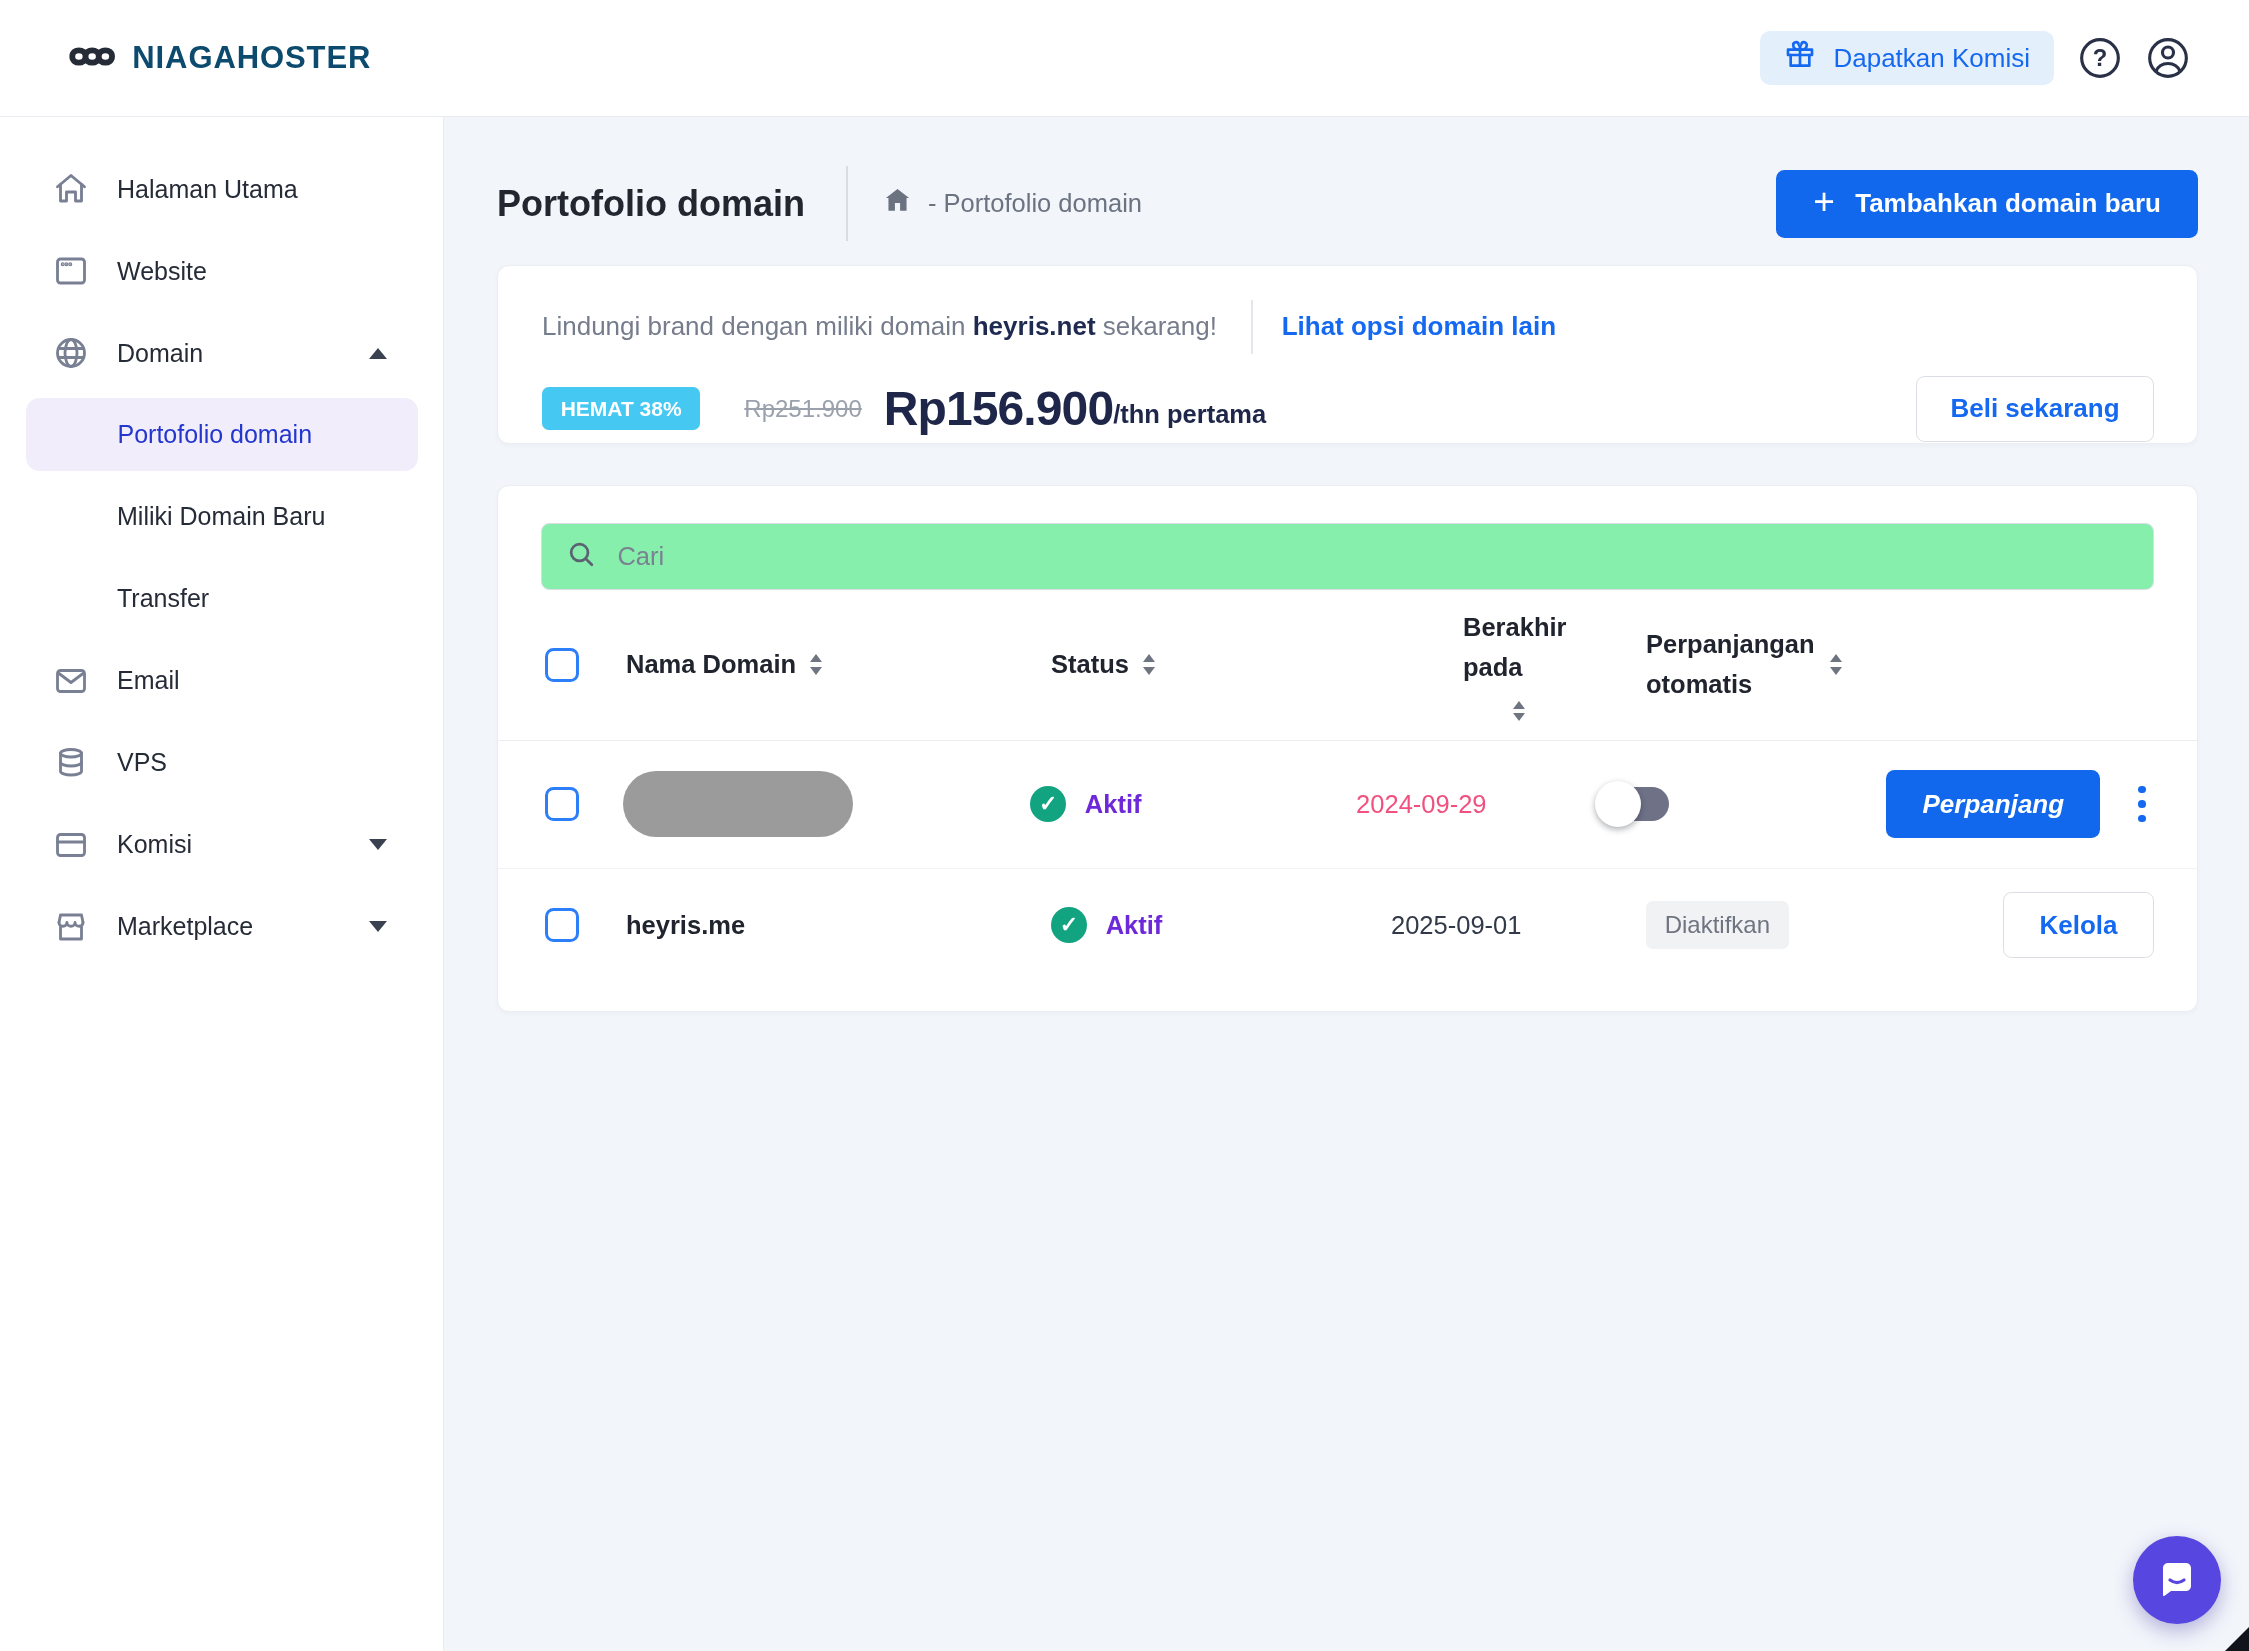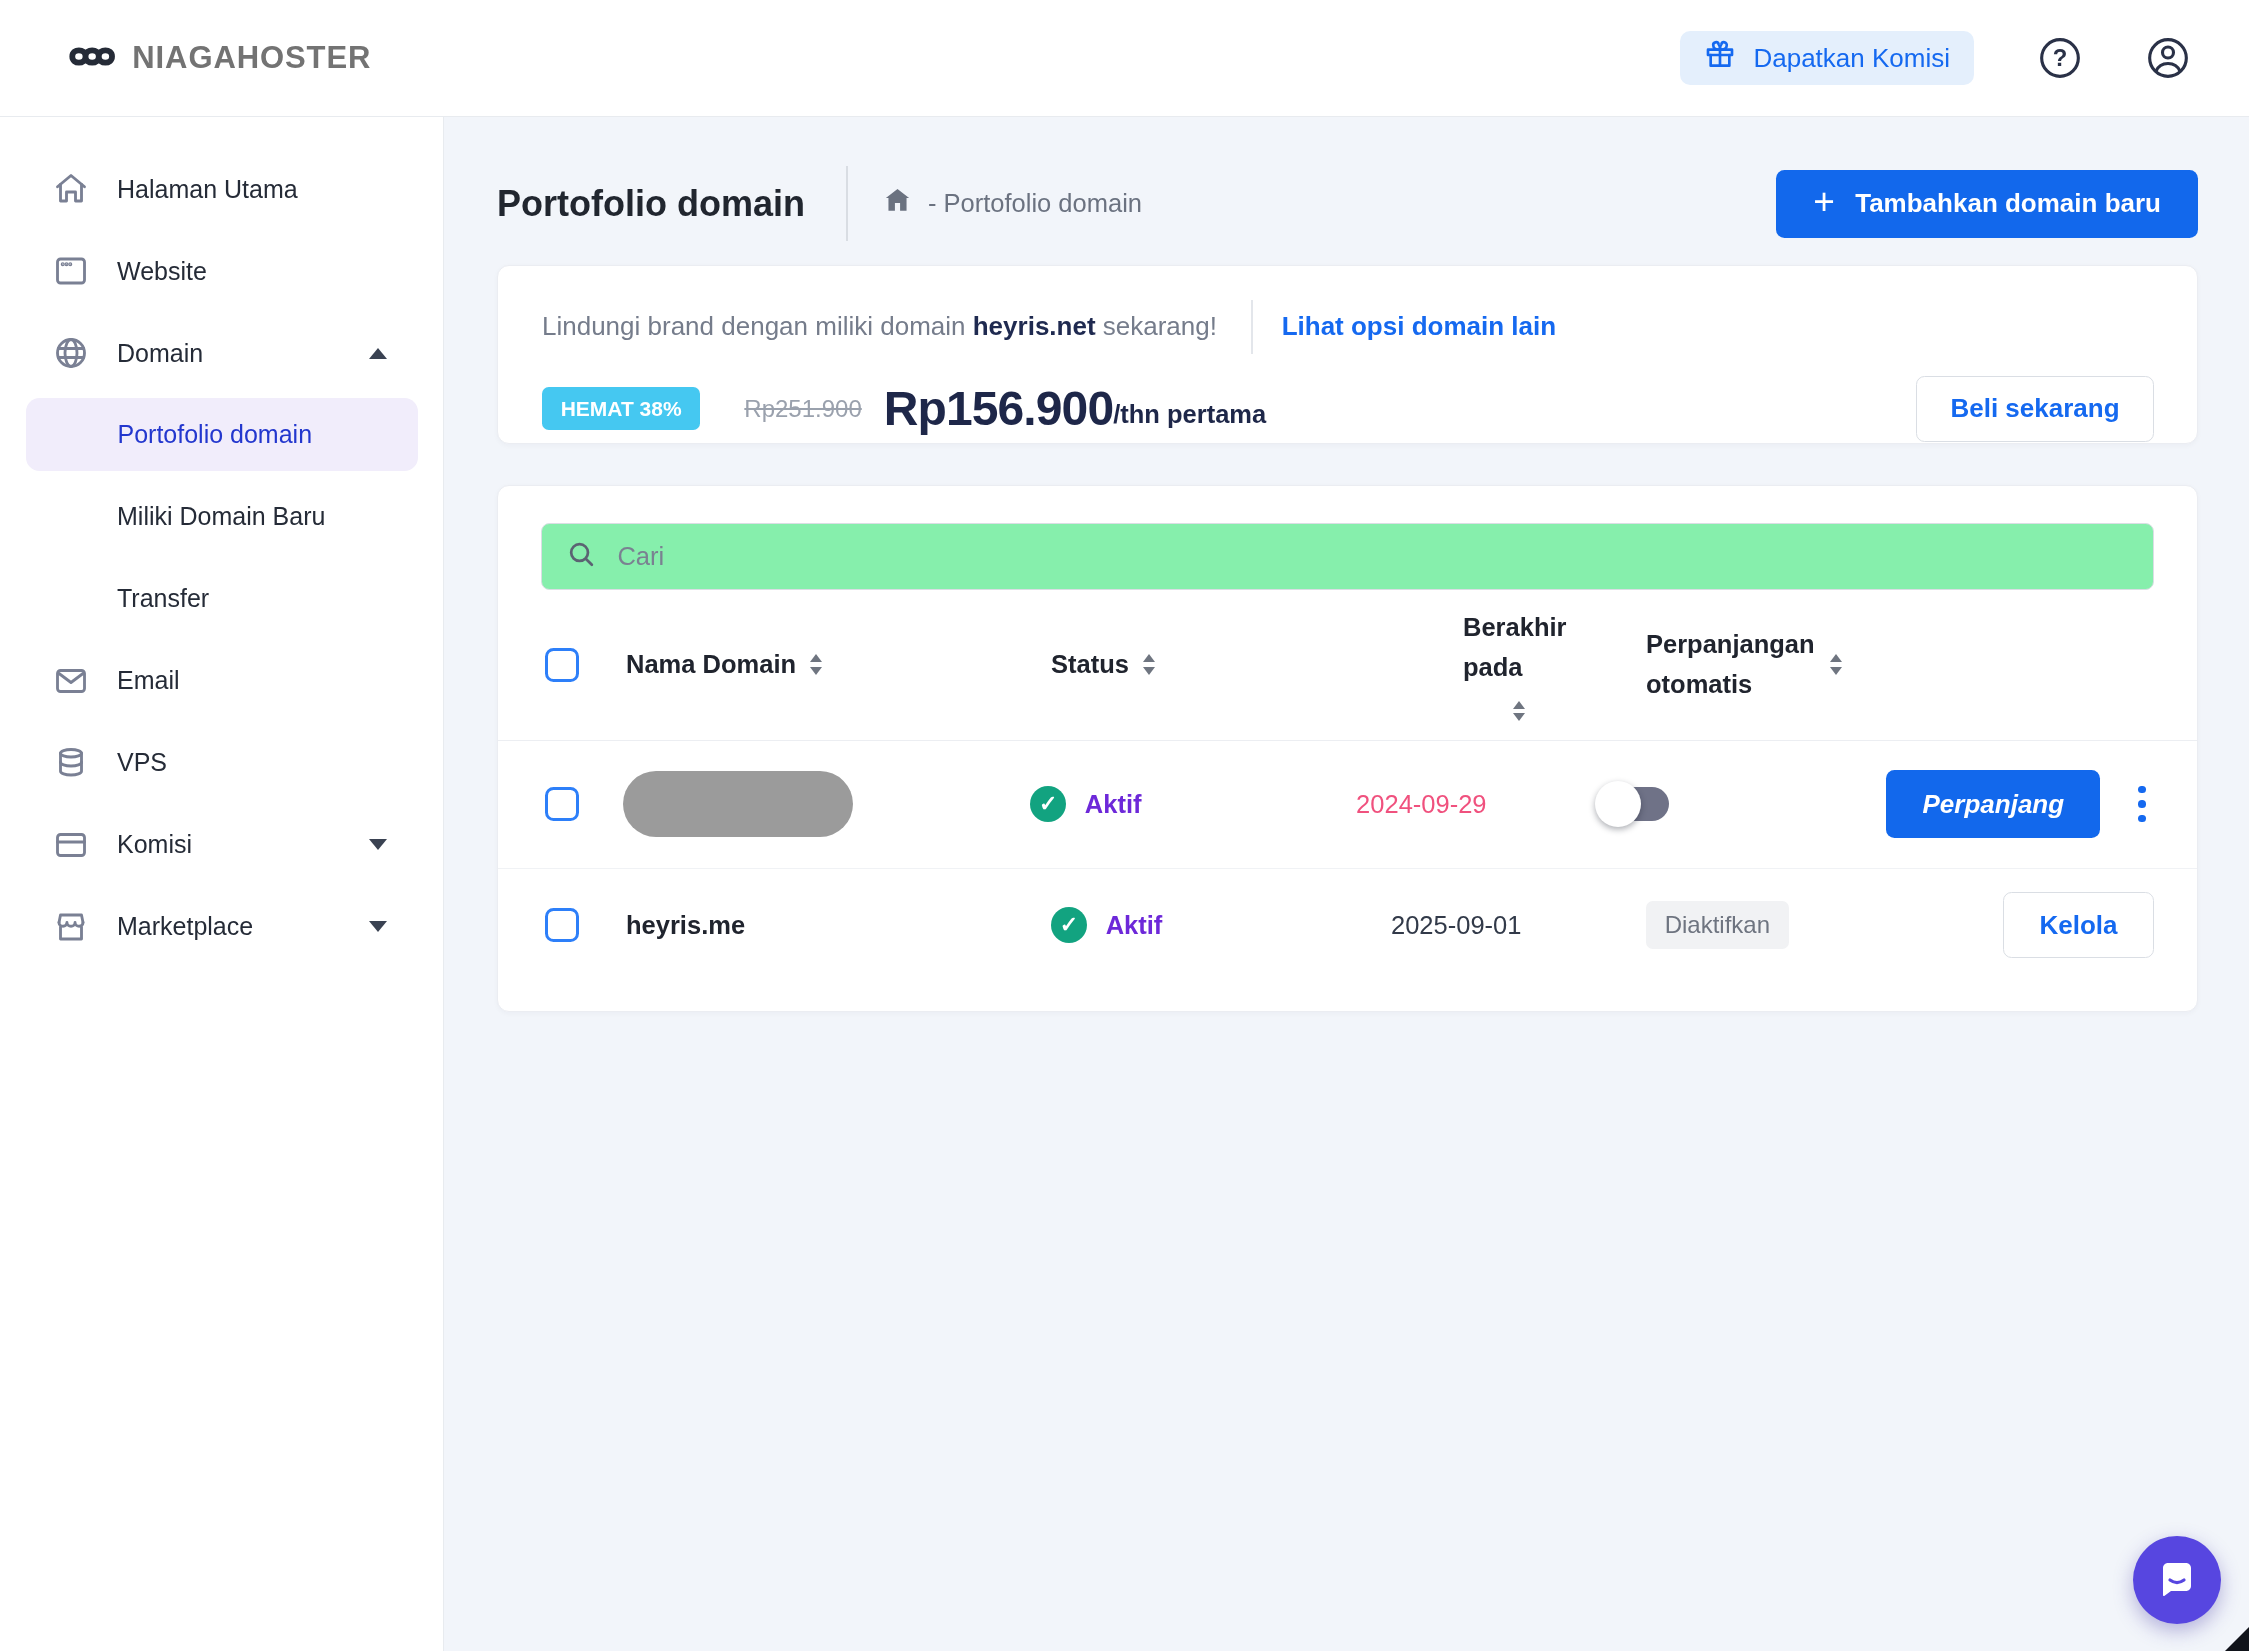--- a/index.html
+++ b/index.html
@@ -3,22 +3,22 @@
 <meta charset="utf-8">
 <style>
   * { margin:0; padding:0; box-sizing:border-box; }
   html,body { width:2250px; height:1651px; overflow:hidden; }
   body { font-family:"Liberation Sans", sans-serif; background:#F2F5FA; color:#252B37; position:relative; }
 
   
   .topbar { position:absolute; left:0; top:0; width:2250px; height:117px; background:#FFFFFF;
             border-bottom:0.9px solid #E8EBEF; display:flex; align-items:center; z-index:5; }
   .brand { display:flex; align-items:center; gap:15.3px; margin-left:64px; }
-  .brand-name { font-size:31px; font-weight:800; letter-spacing:0.9px; color:#737373; }
-  .topbar-right { margin-left:auto; display:flex; align-items:center; gap:64px; margin-right:60px; }
+  .brand-name { font-size:31px; font-weight:800; letter-spacing:0.9px; color:#0c4a6e; }
+  .topbar-right { margin-left:auto; display:flex; align-items:center; gap:24px; margin-right:60px; }
   .commission-pill { display:flex; align-items:center; gap:17px; background:#E4EFFC; border-radius:10.2px;
                      height:54px; padding:0 24px; cursor:pointer; }
   .commission-pill span { color:#1569F0; font-size:26px; }
   .round-icon { width:44px; height:44px; display:flex; align-items:center; justify-content:center; }
 
   
   .sidebar { position:absolute; left:0; top:117px; width:444px; height:1534px; background:#FFFFFF;
              border-right:0.9px solid #E8EBEF; padding-top:31px; }
   .side-item { height:82px; display:flex; align-items:center; padding-left:51px; font-size:25px; cursor:pointer; }
   .side-item .s-icon { width:39px; display:flex; justify-content:center; margin-right:27px; }

